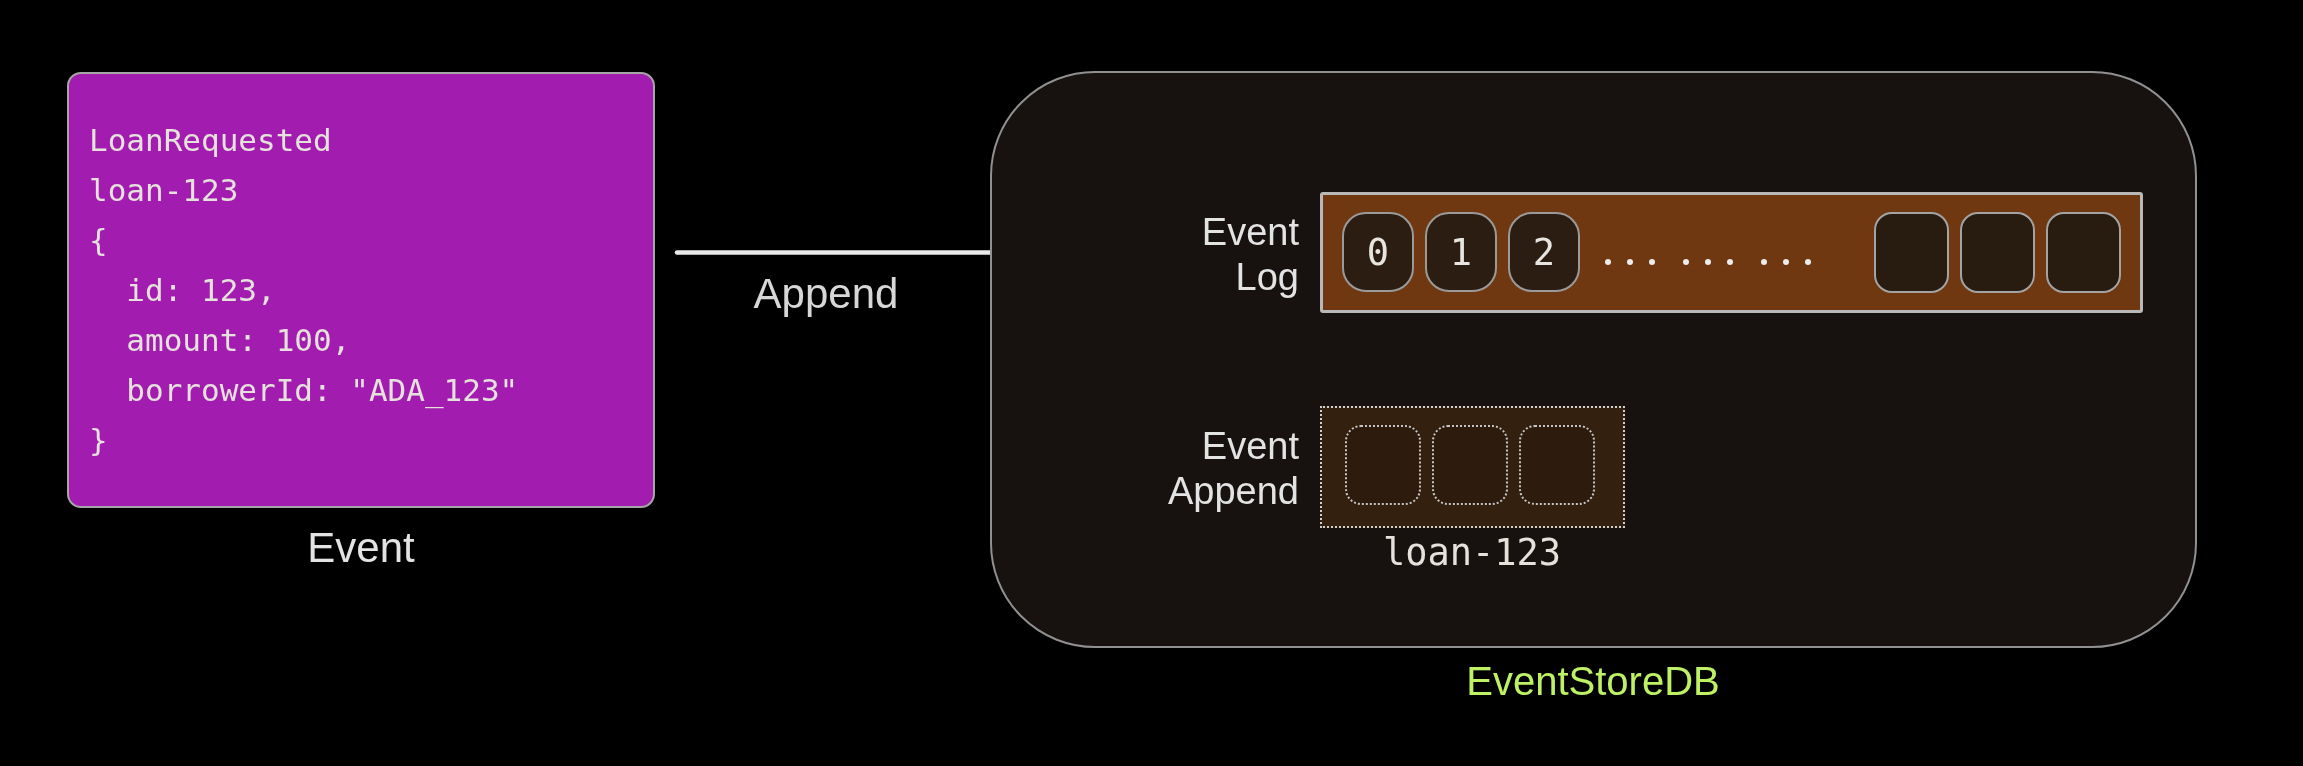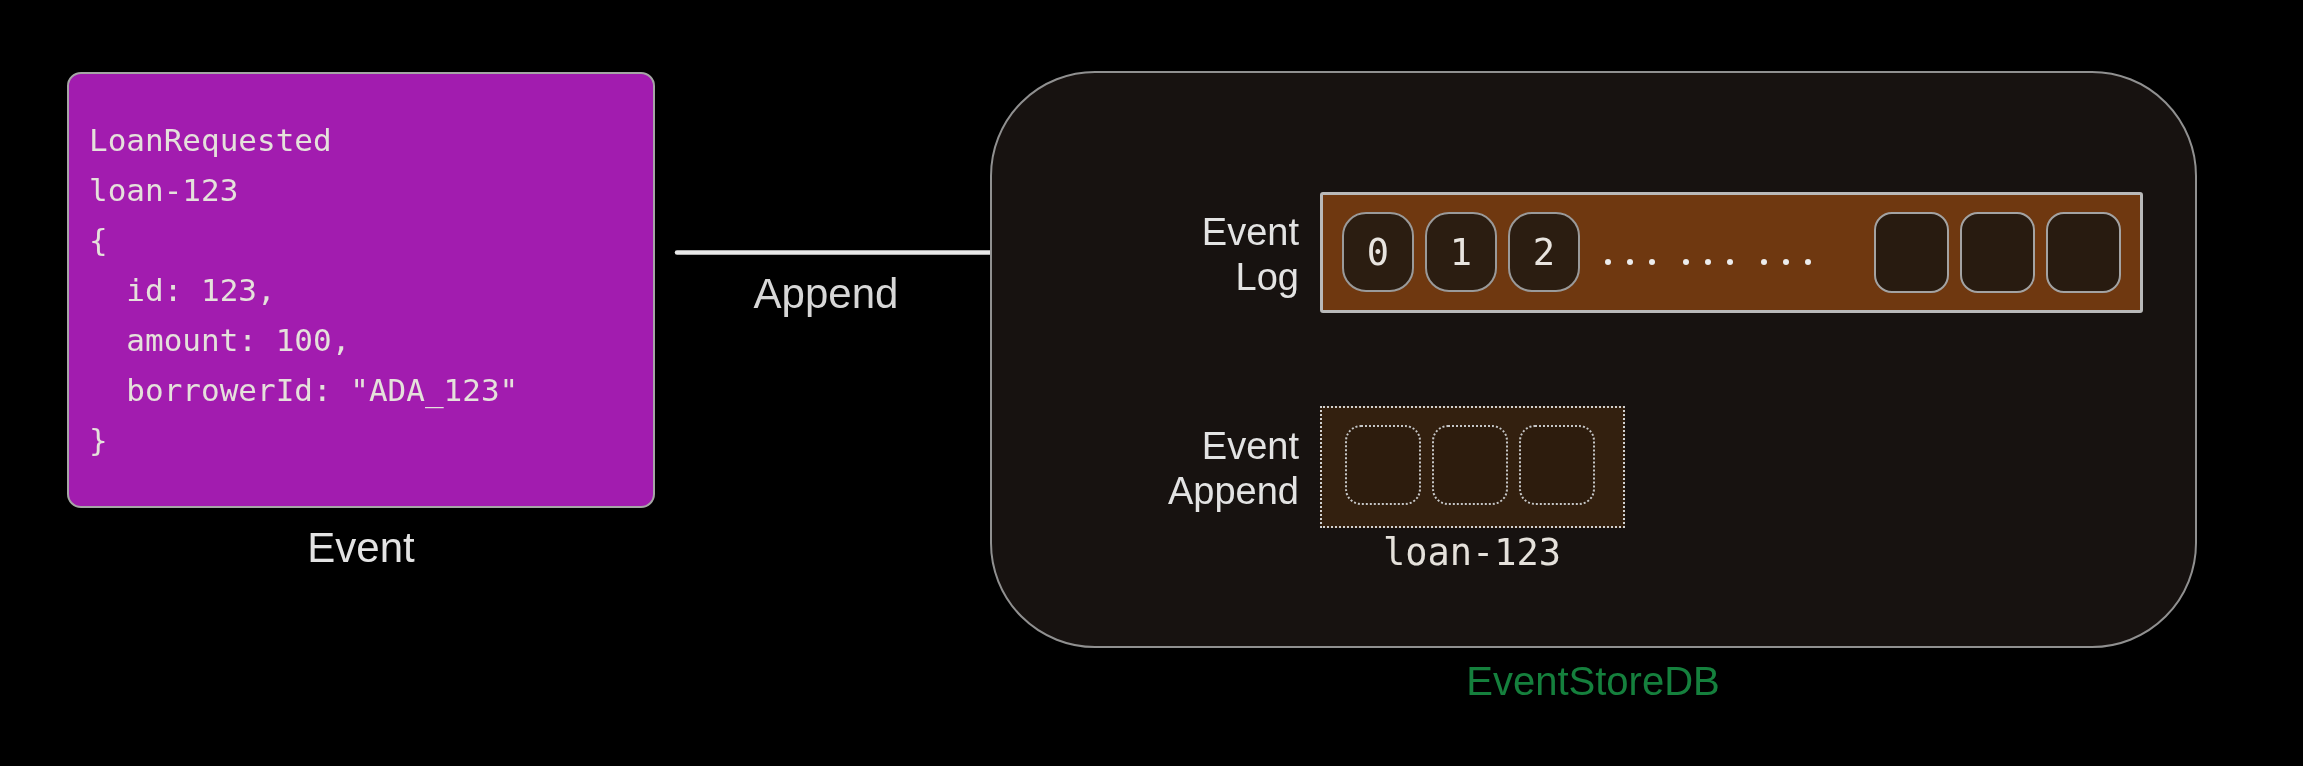--- a/index.html
+++ b/index.html
@@ -28,21 +28,21 @@
   .arrows .shaft{stroke:#e9e9e9;stroke-width:4.5;fill:none;stroke-linecap:round;}
   .arrows .head{stroke:#e9e9e9;stroke-width:9;fill:none;stroke-linecap:round;stroke-linejoin:round;}
   .append-label{left:826px;top:270px;transform:translateX(-50%);font-size:42px;color:#d7d7d7;}
 
   
   .store{
     position:absolute;left:990px;top:71px;width:1207px;height:577px;
     background:#171210;border:2.5px solid #909090;border-radius:105px;
     box-sizing:border-box;
   }
-  .store-caption{left:1593px;top:659px;transform:translateX(-50%);font-size:40px;color:#15803d;}
+  .store-caption{left:1593px;top:659px;transform:translateX(-50%);font-size:40px;color:#bef264;}
 
   .side-label{position:absolute;right:1004px;text-align:right;font-size:38px;line-height:45px;color:#e3e3e3;}
   .log-side-label{top:210px;}
   .stream-side-label{top:424px;}
 
   
   .log-bar{
     position:absolute;left:1320px;top:192px;width:823px;height:121px;
     background:#6f3810;border:3px solid #b9b9b9;border-radius:3px;box-sizing:border-box;
   }

